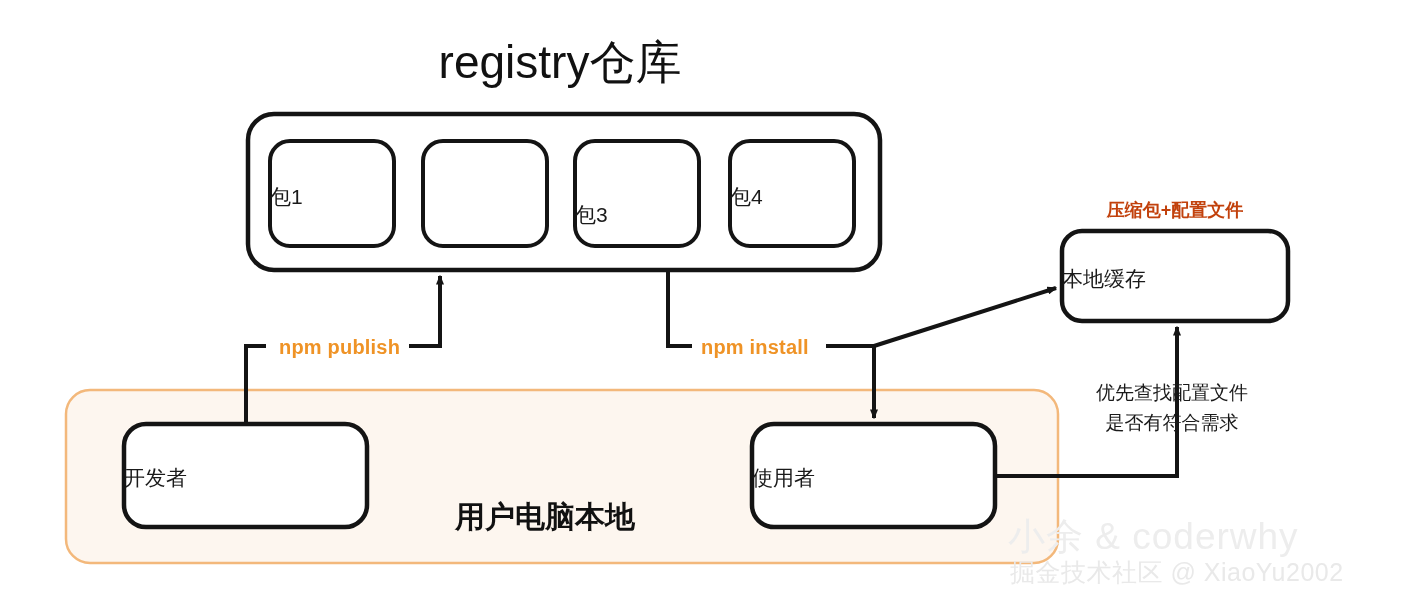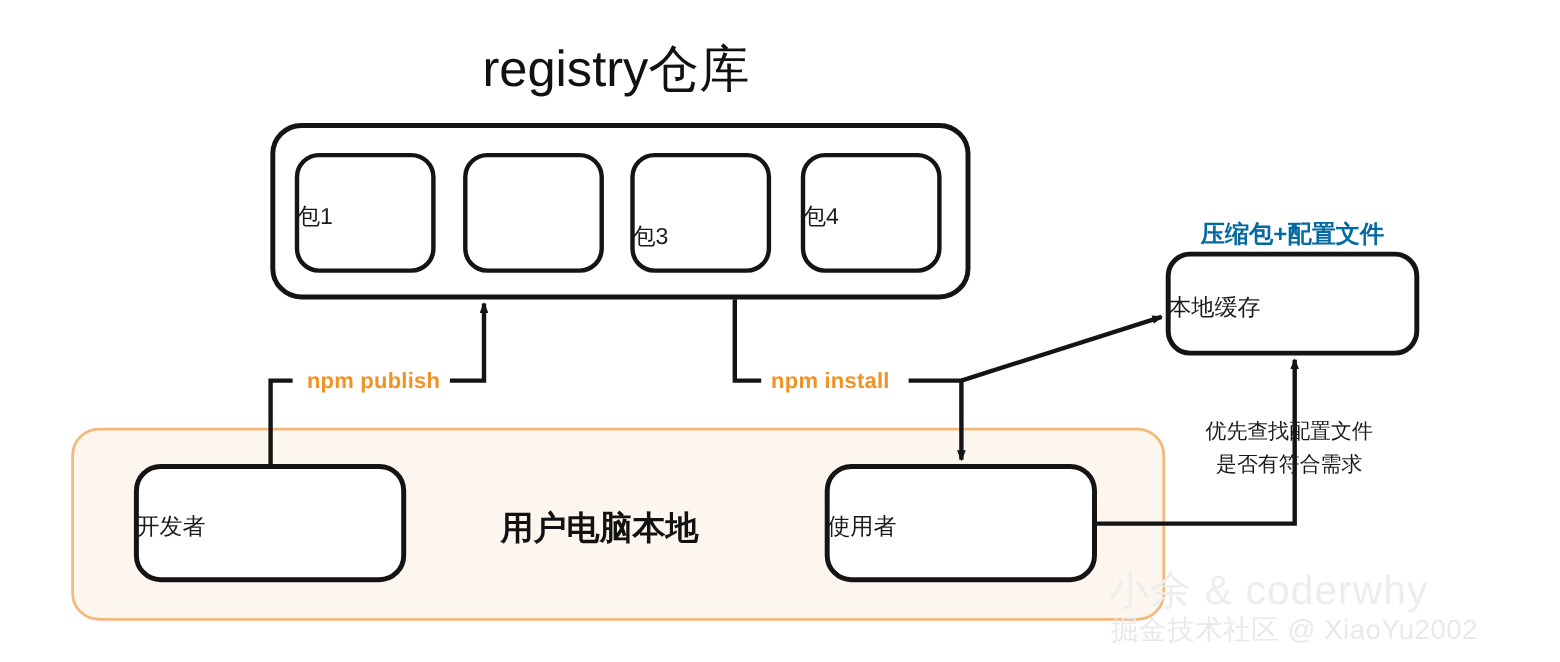--- a/index.html
+++ b/index.html
@@ -56,40 +56,41 @@
   
   .edge-label-orange {
     font-size: 20px;
     font-weight: 700;
     color: #ef9326;
     letter-spacing: 0.2px;
   }
 
   
   .note-red {
-    font-size: 22px;
+    font-size: 18px;
     font-weight: 700;
-    color: #0369a1;
+    color: #c2410c;
     text-align: center;
   }
 
   
   .note-plain {
     font-size: 19px;
     color: #1a1a1a;
     text-align: center;
     line-height: 30px;
   }
 
   
   .panel-title {
     font-size: 30px;
     font-weight: 700;
     color: #111111;
     text-align: center;
+    margin-top: 37px;
   }
 
   
   .watermark-big {
     font-size: 37px;
     color: #ededed;
     letter-spacing: 1px;
     font-weight: 400;
   }
   .watermark-small {

